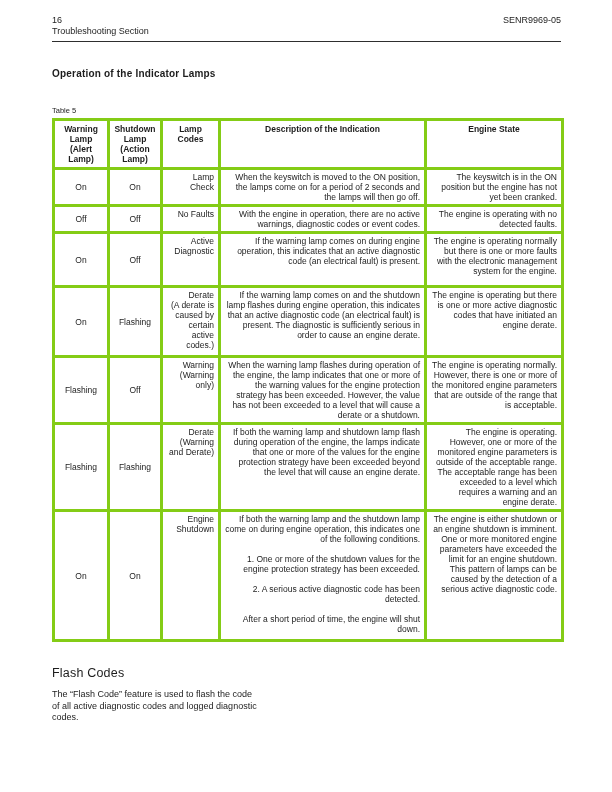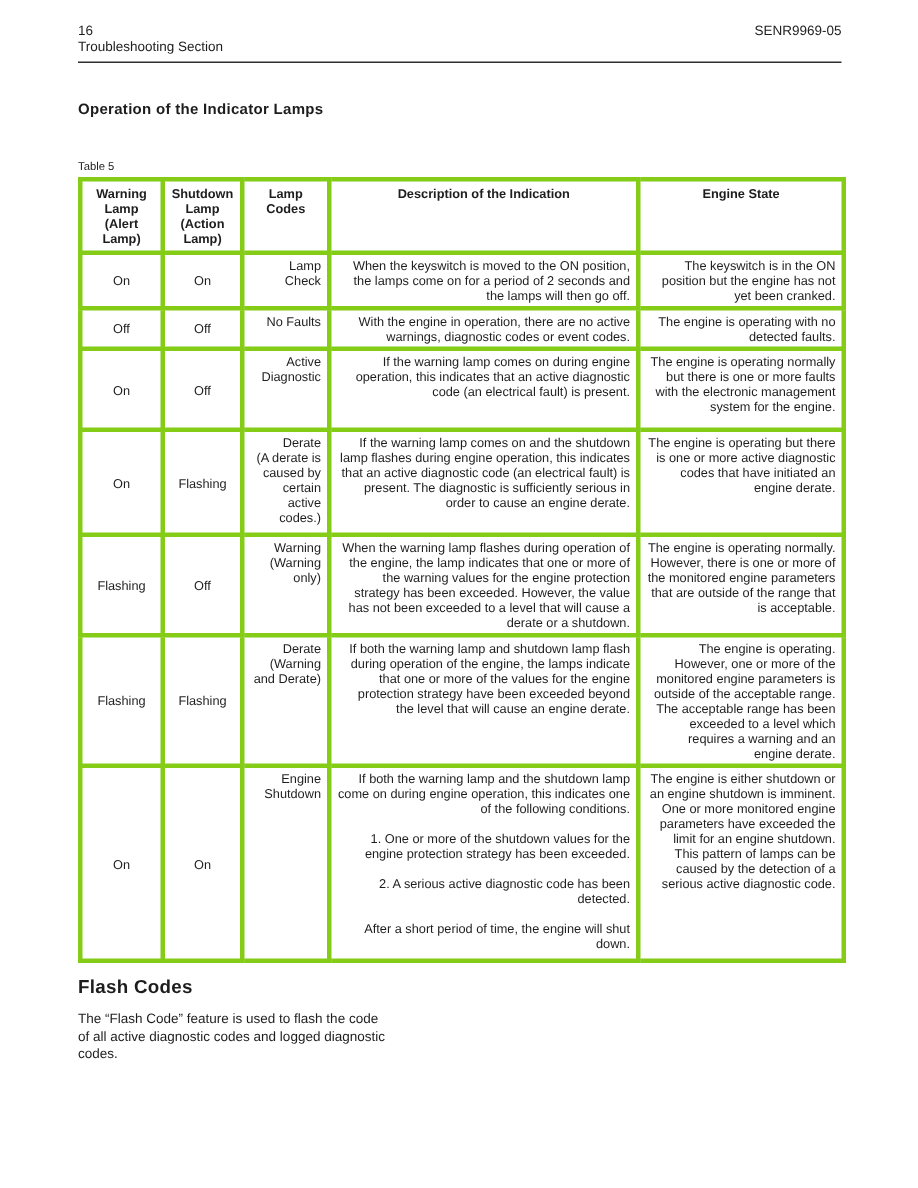--- a/index.html
+++ b/index.html
@@ -67,23 +67,23 @@
   }
   td.cell-state, td.cell-desc, td.cell-engine {
     text-align: right;
     vertical-align: top;
     white-space: pre-line;
     padding-top: 3px;
   }
   
   .flash-heading {
     font-size: 12.5px;
-    font-weight: bold;
+    font-weight: normal;
     letter-spacing: 0.2px;
-    margin: 9px 0 0 0;
+    margin: 24px 0 0 0;
     line-height: 14px;
   }
   .flash-text {
     margin-top: 9px;
     font-size: 9px;
     line-height: 11.5px;
     white-space: pre-line;
   }
 </style>
 </head>

